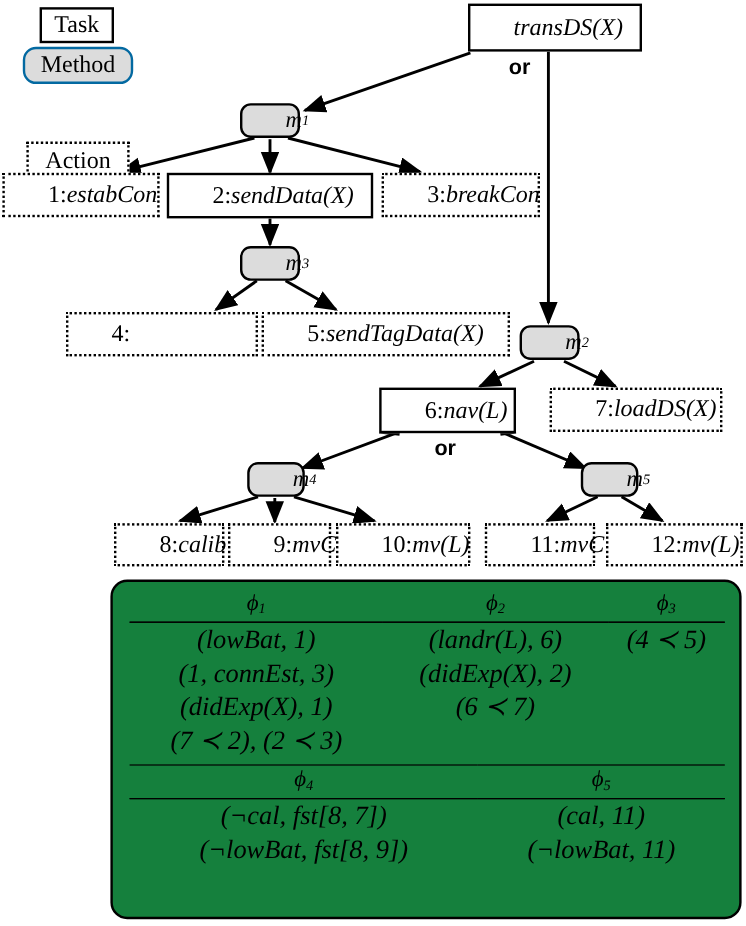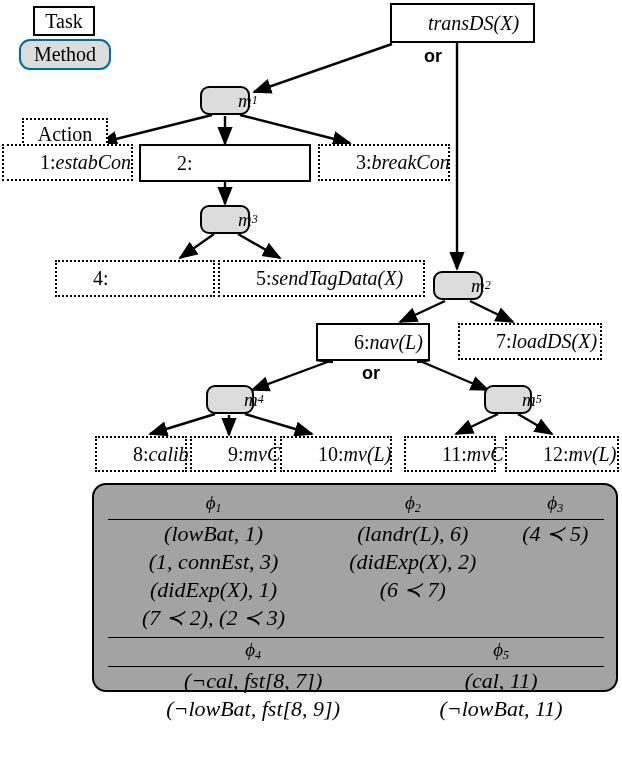--- a/index.html
+++ b/index.html
@@ -23,22 +23,22 @@
            font-weight:bold;font-size:18px;font-style:normal;}
 
   
   .lg{position:absolute;box-sizing:border-box;display:flex;align-items:center;
       justify-content:center;font-size:20px;font-style:normal;background:#fff;}
   .lg-task{border:2px solid #000;}
   .lg-method{border:2px solid #0369a1;border-radius:11px;background:#dcdcdc;}
   .lg-action{border:2.5px dotted #000;}
 
   
-  #phitable{position:absolute;left:92px;top:483px;width:526px;height:209px;
-            border:2px solid #000;border-radius:14px;background:#a3a3a3;box-sizing:border-box;}
+  #phitable{position:absolute;left:92px;top:483px;width:526px;height:283px;
+            border:2px solid #000;border-radius:14px;background:#15803d;box-sizing:border-box;}
   .tblock{position:absolute;left:14px;width:496px;}
   table.phi{border-collapse:collapse;width:496px;font-size:19px;}
   table.phi th{font-weight:normal;font-style:italic;font-size:19px;padding:1px 0 3px 0;
                text-align:center;}
   table.phi td{text-align:center;padding:1px 0;font-style:italic;font-size:22px;
                white-space:nowrap;}
   table.phi .ruleTop td,table.phi .ruleTop th{border-top:1.6px solid #000;}
   table.phi .ruleHead th{border-bottom:1.6px solid #000;}
   sub.s{font-size:12px;vertical-align:-3px;font-style:italic;}
 </style>
@@ -109,20 +109,21 @@
     <span>m</span>
       <sub>1</sub>
   </div>
 
   <div class="node action" style="left:2px;top:144px;width:131px;height:37px;">
     <span class="pfx">1:</span>
       <span>estabCon</span>
   </div>
   <div class="node task" style="left:139px;top:144px;width:172px;height:38px;">
     <span class="pfx">2:</span>
+      <span>sendData(X)</span>
   </div>
   <div class="node action" style="left:318px;top:144px;width:132px;height:37px;">
     <span class="pfx">3:</span>
       <span>breakCon</span>
   </div>
 
   <div class="node method" style="left:200px;top:205px;width:50px;height:29px;">
     <span>m</span>
       <sub>3</sub>
   </div>

